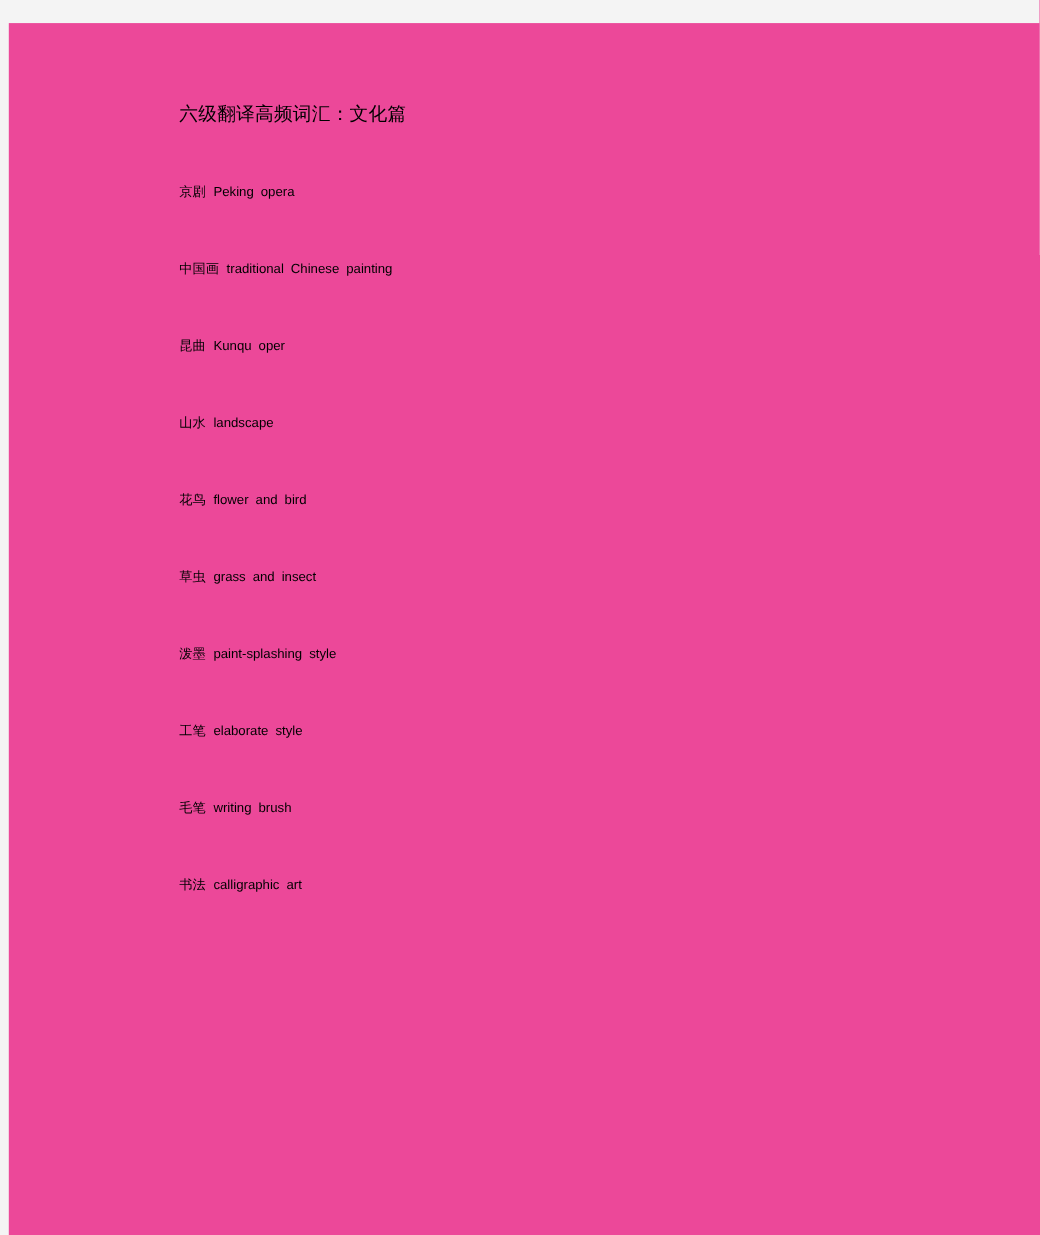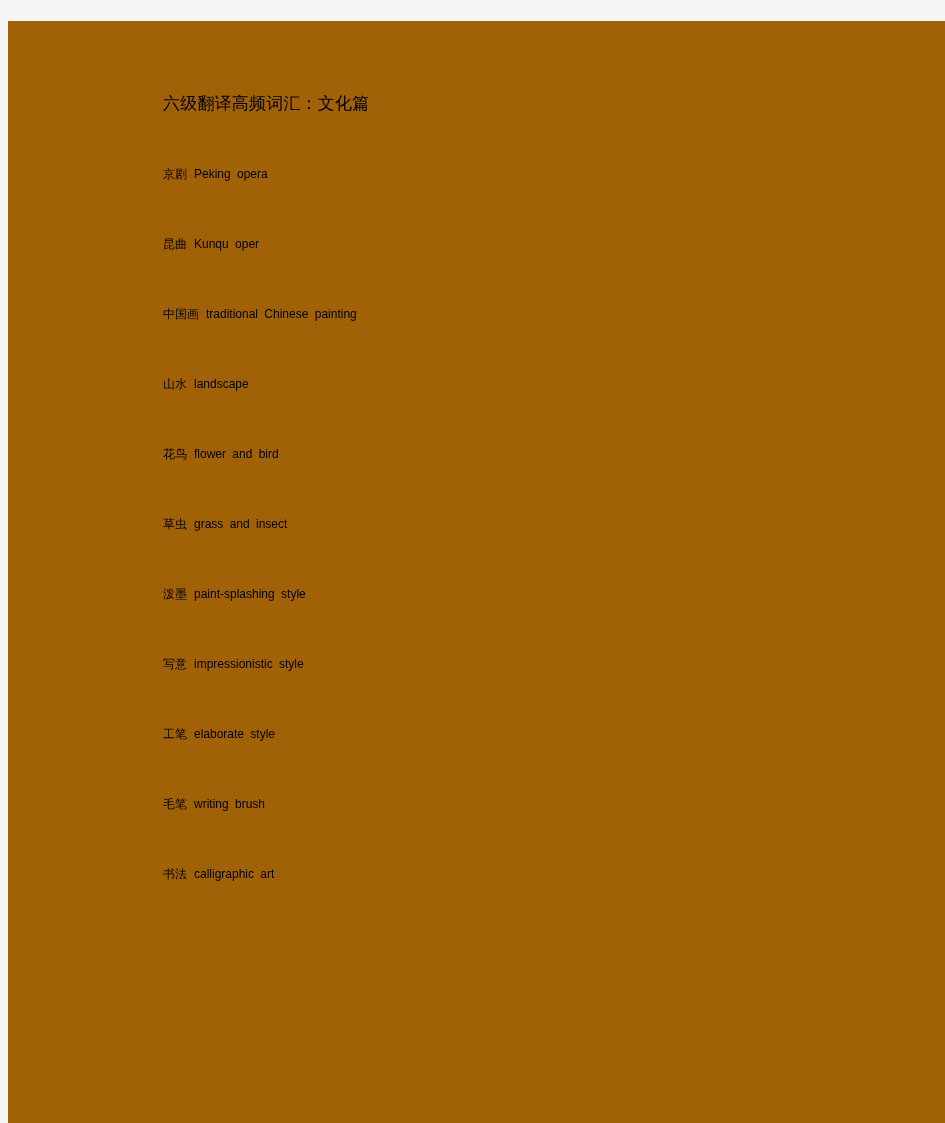--- a/index.html
+++ b/index.html
@@ -12,21 +12,21 @@
     background: #f4f4f4;
     font-family: "Liberation Sans", "DejaVu Sans", sans-serif;
     overflow: hidden;
   }
   .page {
     position: absolute;
     left: 8px;
     top: 21px;
     width: 937px;
     height: 1102px;
-    background: #a16207;
+    background: #ec4899;
     box-sizing: border-box;
   }
   .content {
     position: absolute;
     left: 155px;
     top: 69px;
     width: 740px;
   }
   .doc-title {
     font-size: 17px;
@@ -65,39 +65,36 @@
 <div class="page">
   <div class="content">
 
     <p class="doc-title">六级翻译高频词汇：文化篇</p>
 
     <ul class="vocab-list">
       <li class="vocab-entry">
         <span class="term-cn">京剧</span><span class="term-en">Peking opera</span>
       </li>
       <li class="vocab-entry">
-        <span class="term-cn">昆曲</span><span class="term-en">Kunqu oper</span>
+        <span class="term-cn">中国画</span><span class="term-en">traditional Chinese painting</span>
       </li>
       <li class="vocab-entry">
-        <span class="term-cn">中国画</span><span class="term-en">traditional Chinese painting</span>
+        <span class="term-cn">昆曲</span><span class="term-en">Kunqu oper</span>
       </li>
       <li class="vocab-entry">
         <span class="term-cn">山水</span><span class="term-en">landscape</span>
       </li>
       <li class="vocab-entry">
         <span class="term-cn">花鸟</span><span class="term-en">flower and bird</span>
       </li>
       <li class="vocab-entry">
         <span class="term-cn">草虫</span><span class="term-en">grass and insect</span>
       </li>
       <li class="vocab-entry">
         <span class="term-cn">泼墨</span><span class="term-en">paint-splashing style</span>
-      </li>
-      <li class="vocab-entry">
-        <span class="term-cn">写意</span><span class="term-en">impressionistic style</span>
       </li>
       <li class="vocab-entry">
         <span class="term-cn">工笔</span><span class="term-en">elaborate style</span>
       </li>
       <li class="vocab-entry">
         <span class="term-cn">毛笔</span><span class="term-en">writing brush</span>
       </li>
       <li class="vocab-entry">
         <span class="term-cn">书法</span><span class="term-en">calligraphic art</span>
       </li>

